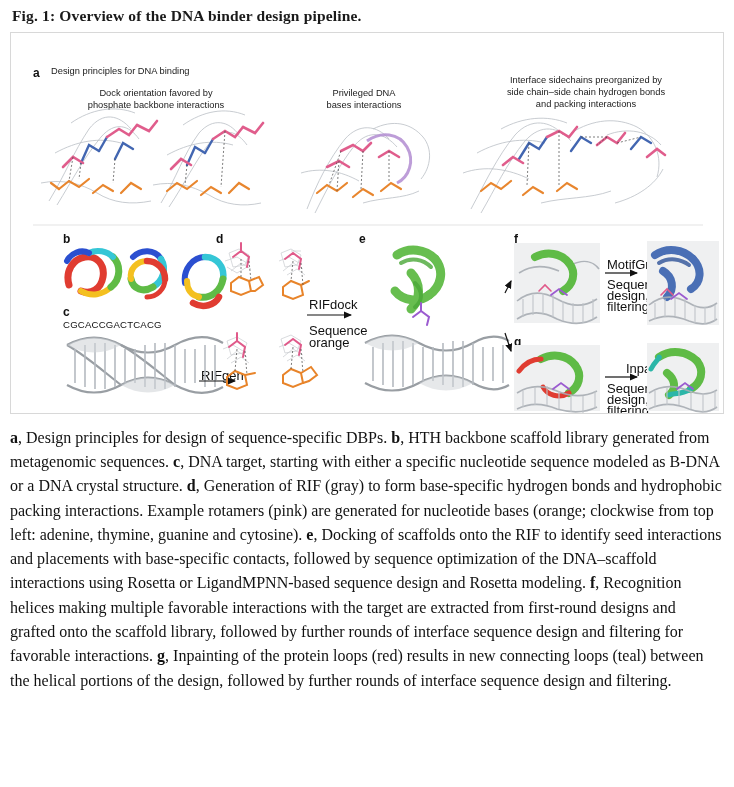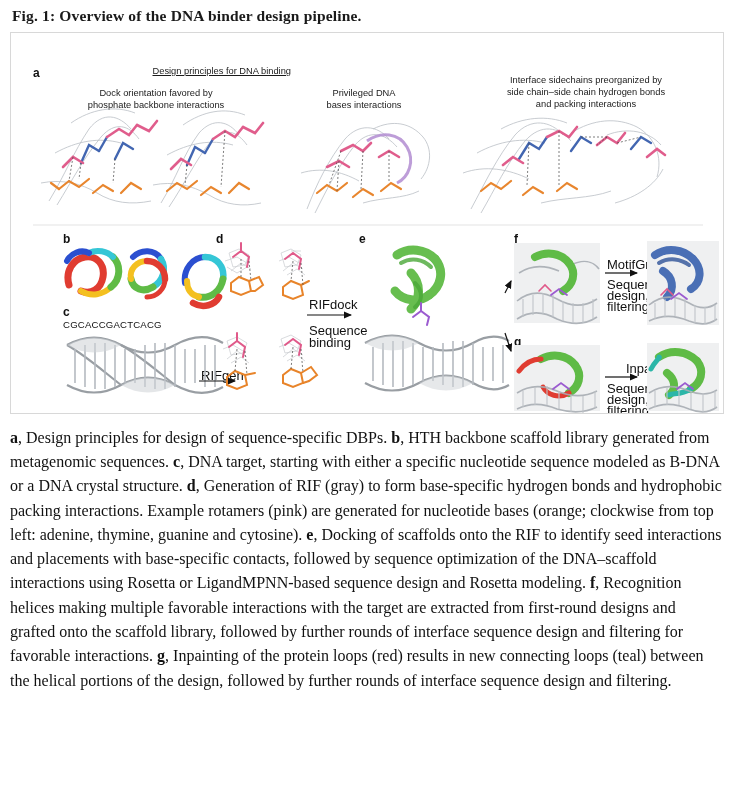--- a/index.html
+++ b/index.html
@@ -47,22 +47,21 @@
   }
   .cap-label {
     position: absolute;
     font-family: "Liberation Sans", sans-serif;
     font-size: 9.3px;
     color: #1a1a1a;
     text-align: center;
     line-height: 1.25;
   }
   .cap-label.left {
-    text-align: right;
-    text-decoration: underline;
+    text-align: left;
   }
   .seq-text {
     position: absolute;
     font-family: "Liberation Sans", sans-serif;
     font-size: 9.6px;
     letter-spacing: 0.2px;
     color: #111;
   }
   .arrow-label {
     position: absolute;
@@ -120,21 +119,21 @@
     <div class="cap-label" style="left:460px; top:42px; width:230px;">Interface sidechains preorganized by</div>
     <div class="cap-label" style="left:460px; top:54px; width:230px;">side chain–side chain hydrogen bonds</div>
     <div class="cap-label" style="left:460px; top:66px; width:230px;">and packing interactions</div>
 
     <div class="seq-text" style="left:52px; top:286px;">CGCACCGACTCACG</div>
 
     <div class="arrow-label" style="left:190px; top:335px;">RIFgen</div>
 
     <div class="arrow-label" style="left:298px; top:264px;">RIFdock</div>
     <div class="arrow-label" style="left:298px; top:290px;">Sequence</div>
-    <div class="arrow-label" style="left:298px; top:302px;">binding</div>
+    <div class="arrow-label" style="left:298px; top:302px;">orange</div>
 
     <div class="arrow-label" style="left:596px; top:224px;">MotifGraft</div>
     <div class="arrow-label" style="left:596px; top:244px;">Sequence</div>
     <div class="arrow-label" style="left:596px; top:255px;">design,</div>
     <div class="arrow-label" style="left:596px; top:266px;">filtering</div>
 
     <div class="arrow-label" style="left:615px; top:328px;">Inpainting</div>
     <div class="arrow-label" style="left:596px; top:348px;">Sequence</div>
     <div class="arrow-label" style="left:596px; top:359px;">design,</div>
     <div class="arrow-label" style="left:596px; top:370px;">filtering</div>

